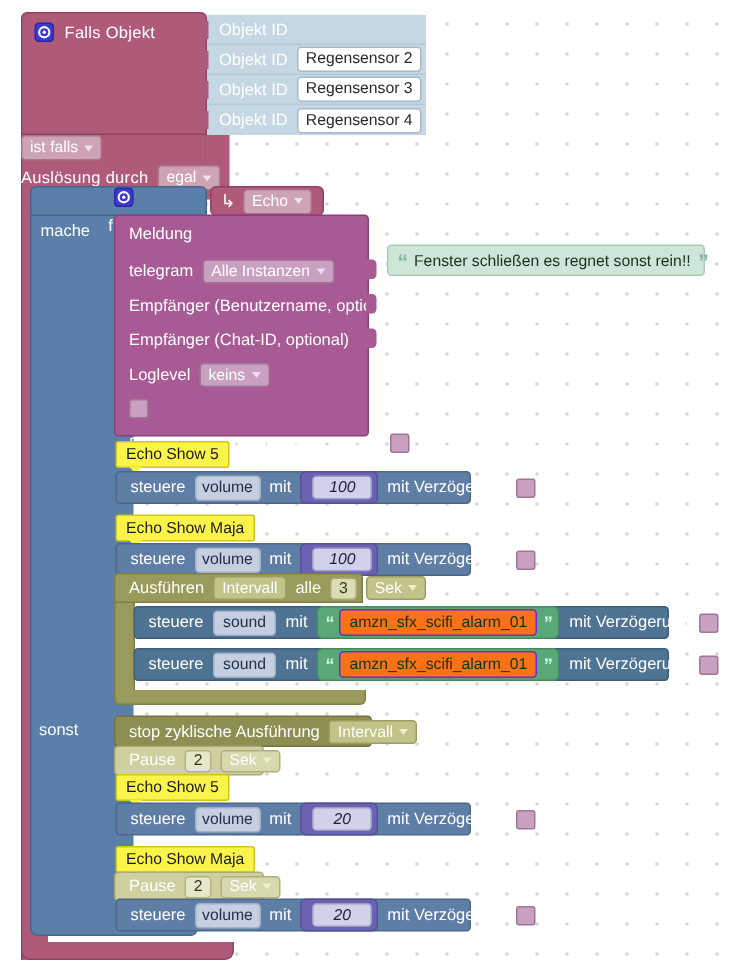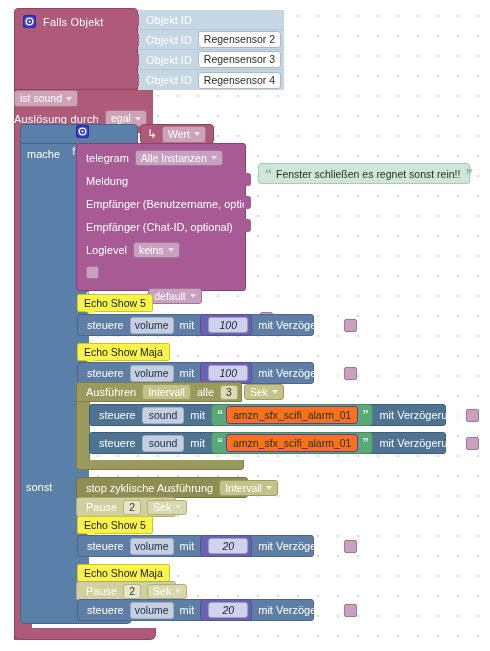--- a/index.html
+++ b/index.html
@@ -241,21 +241,21 @@
           <circle cx="4.5" cy="4.5" r="3.4" fill="none" stroke="#ffffff" stroke-width="1.4"></circle>
           <circle cx="4.5" cy="4.5" r="1.1" fill="#ffffff"></circle>
         </svg>
     </span>
     <span class="wtext">Falls Objekt</span>
   </div>
 </div>
 
 <div class="blk" style="left:14px;top:90px;">
   <span class="pill">
-    <span>ist sound</span>
+    <span>ist falls</span>
     <i class="caret"></i>
   </span>
 </div>
 <div class="blk" style="left:14px;top:110px;display:flex;align-items:center;gap:6px;">
   <span class="wtext">Auslösung durch</span>
   <span class="pill">
     <span>egal</span>
     <i class="caret"></i>
   </span>
 </div>
@@ -293,64 +293,57 @@
         <circle cx="4.5" cy="4.5" r="3.4" fill="none" stroke="#ffffff" stroke-width="1.4"></circle>
         <circle cx="4.5" cy="4.5" r="1.1" fill="#ffffff"></circle>
       </svg>
   </span>
   <span class="wtext">falls</span>
 </div>
 
 <div class="wert-plug">
   <span class="arrow-ico">↳</span>
   <span class="pill">
-    <span>Wert</span>
+    <span>Echo</span>
     <i class="caret"></i>
   </span>
 </div>
 
 <div class="blk m-lbl" style="left:27px;top:148px;">mache</div>
 <div class="blk m-lbl" style="left:26px;top:481px;">sonst</div>
 
 <div class="blk" id="telegram">
+  <div class="row">
+    <span>Meldung</span>
+    <i class="sock" style="top:29px;"></i>
+  </div>
   <div class="row" style="margin-top:2px;">
     <span>telegram</span>
     <span class="tg-pill">
       <span>Alle Instanzen</span>
       <i class="tg-caret"></i>
     </span>
   </div>
   <div class="row">
-    <span>Meldung</span>
-    <i class="sock" style="top:29px;"></i>
-  </div>
-  <div class="row">
     <span>Empfänger (Benutzername, optional)</span>
     <i class="sock" style="top:52px;"></i>
   </div>
   <div class="row">
     <span>Empfänger (Chat-ID, optional)</span>
     <i class="sock" style="top:75px;"></i>
   </div>
   <div class="row">
     <span>Loglevel</span>
     <span class="tg-pill">
       <span>keins</span>
       <i class="tg-caret"></i>
     </span>
   </div>
   <div class="row">
     <i class="chk"></i>
-  </div>
-  <div class="row">
-    <span>Parsemode</span>
-    <span class="tg-pill">
-      <span>default</span>
-      <i class="tg-caret"></i>
-    </span>
   </div>
   <div class="row">
     <span>Deaktivieren Sie die Webvorschau</span>
     <i class="chk"></i>
   </div>
 </div>
 
 <div class="blk" id="msg-bubble">
   <span class="q">“</span>
   <span class="txt">Fenster schließen es regnet sonst rein!!</span>

